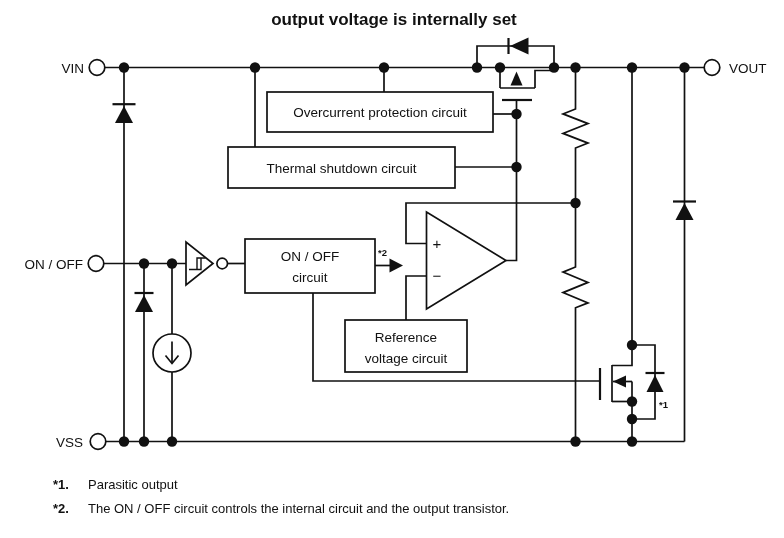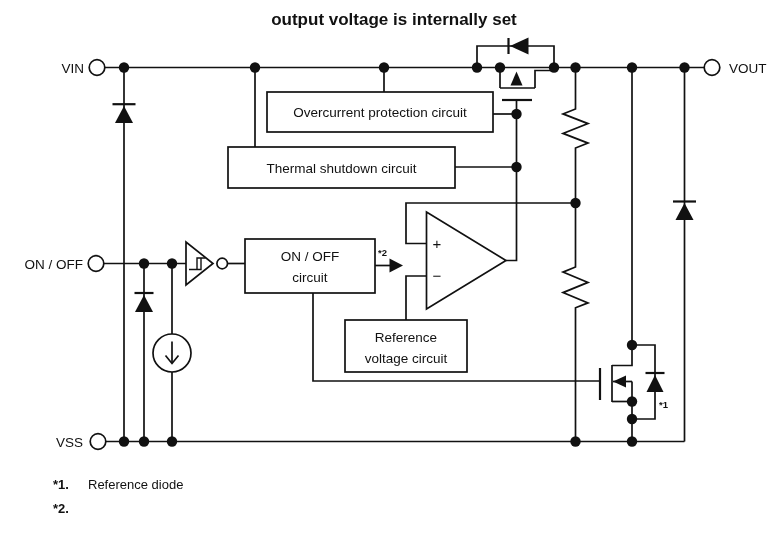--- a/index.html
+++ b/index.html
@@ -147,19 +147,20 @@
     <text class="boxlbl" x="406" y="363" text-anchor="middle">voltage circuit</text>
 
     <text class="ref" x="378" y="256" text-anchor="start">*2</text>
     <text class="ref" x="659" y="408" text-anchor="start">*1</text>
   </svg>
 
   
   <div class="notes">
     <div class="note-row">
       <span class="note-marker">*1.</span>
-      <span>Reference diode</span>
+      <span>Parasitic output</span>
     </div>
     <div class="note-row">
       <span class="note-marker">*2.</span>
+      <span>The ON / OFF circuit controls the internal circuit and the output transistor.</span>
     </div>
   </div>
 </div>
 
 </body></html>

